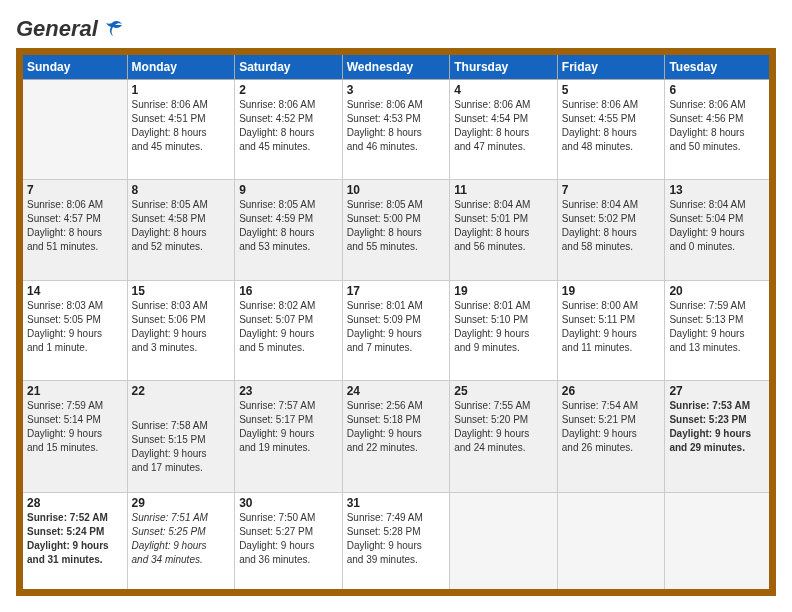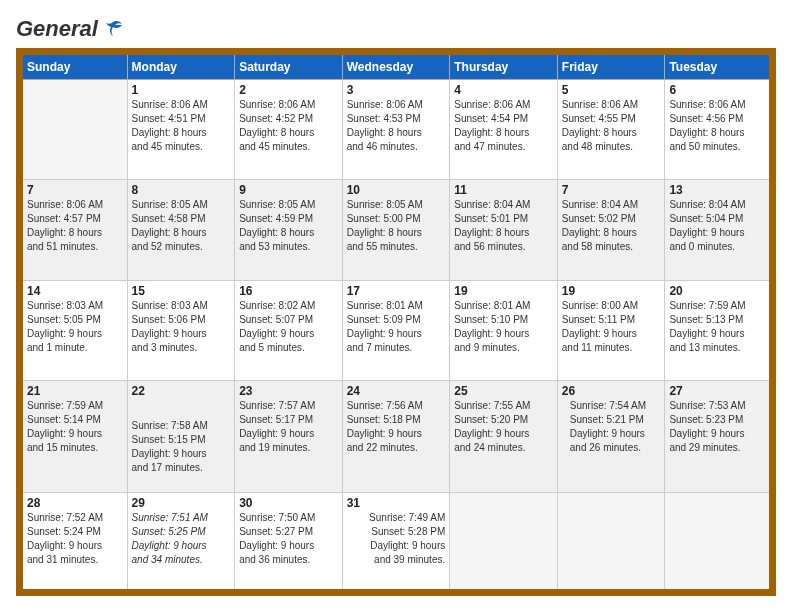--- a/index.html
+++ b/index.html
@@ -282,72 +282,72 @@
           </td>
           <td>
             <div class="day-num">23</div>
             <div class="day-info" style="white-space: pre-line;">Sunrise: 7:57 AM
 Sunset: 5:17 PM
 Daylight: 9 hours
 and 19 minutes.</div>
           </td>
           <td>
             <div class="day-num">24</div>
-            <div class="day-info" style="white-space: pre-line;">Sunrise: 7:56 AM
+            <div class="day-info" style="white-space: pre-line;">Sunrise: 2:56 AM
 Sunset: 5:18 PM
 Daylight: 9 hours
 and 22 minutes.</div>
           </td>
           <td>
             <div class="day-num">25</div>
             <div class="day-info" style="white-space: pre-line;">Sunrise: 7:55 AM
 Sunset: 5:20 PM
 Daylight: 9 hours
 and 24 minutes.</div>
           </td>
           <td>
             <div class="day-num">26</div>
-            <div class="day-info" style="white-space: pre-line; margin-left: 8px;">Sunrise: 7:54 AM
+            <div class="day-info" style="white-space: pre-line;">Sunrise: 7:54 AM
 Sunset: 5:21 PM
 Daylight: 9 hours
 and 26 minutes.</div>
           </td>
           <td>
             <div class="day-num">27</div>
-            <div class="day-info" style="white-space: pre-line;">Sunrise: 7:53 AM
+            <div class="day-info" style="white-space: pre-line; font-weight: bold;">Sunrise: 7:53 AM
 Sunset: 5:23 PM
 Daylight: 9 hours
 and 29 minutes.</div>
           </td>
         </tr>
         <tr>
           <td>
             <div class="day-num">28</div>
-            <div class="day-info" style="white-space: pre-line;">Sunrise: 7:52 AM
+            <div class="day-info" style="white-space: pre-line; font-weight: bold;">Sunrise: 7:52 AM
 Sunset: 5:24 PM
 Daylight: 9 hours
 and 31 minutes.</div>
           </td>
           <td>
             <div class="day-num">29</div>
             <div class="day-info" style="white-space: pre-line; font-style: italic;">Sunrise: 7:51 AM
 Sunset: 5:25 PM
 Daylight: 9 hours
 and 34 minutes.</div>
           </td>
           <td>
             <div class="day-num">30</div>
             <div class="day-info" style="white-space: pre-line;">Sunrise: 7:50 AM
 Sunset: 5:27 PM
 Daylight: 9 hours
 and 36 minutes.</div>
           </td>
           <td>
             <div class="day-num">31</div>
-            <div class="day-info" style="white-space: pre-line; text-align: right;">Sunrise: 7:49 AM
+            <div class="day-info" style="white-space: pre-line;">Sunrise: 7:49 AM
 Sunset: 5:28 PM
 Daylight: 9 hours
 and 39 minutes.</div>
           </td>
           <td class="empty"></td>
           <td class="empty"></td>
           <td class="empty"></td>
         </tr>
       </tbody>
   </table>

